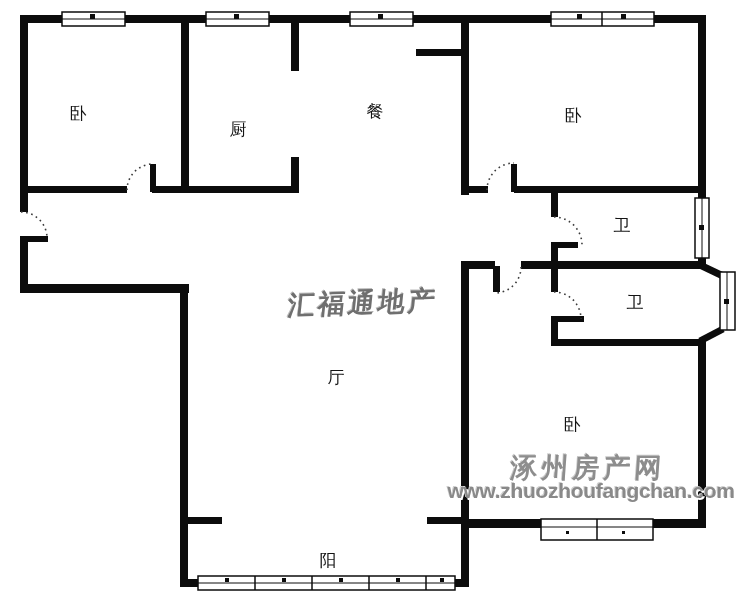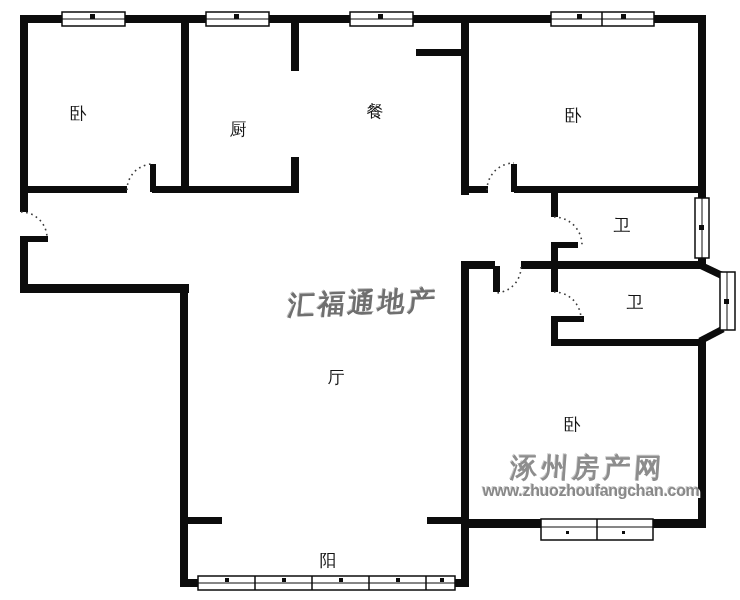--- a/index.html
+++ b/index.html
@@ -38,21 +38,21 @@
     font-size:27px;font-weight:bold;
     letter-spacing:4px;
     color:#8d8d8d;
     text-shadow:1.5px 1.5px 0 #ffffff,2.5px 2.5px 0 #ffffff,-1px -1px 0 #c9c9c9;
     white-space:nowrap;
   }
   .wm-url{
     position:absolute;
     left:591px;top:491px;
     transform:translate(-50%,-50%);
-    font-size:16px;font-weight:bold;
+    font-size:21px;font-weight:bold;
     letter-spacing:-0.3px;
     color:#898989;
     text-shadow:1.5px 1.5px 0 #ffffff,-1px -1px 0 #cfcfcf;
     white-space:nowrap;
   }
 </style>
 </head>
 <body>
 
 <div class="plan">

